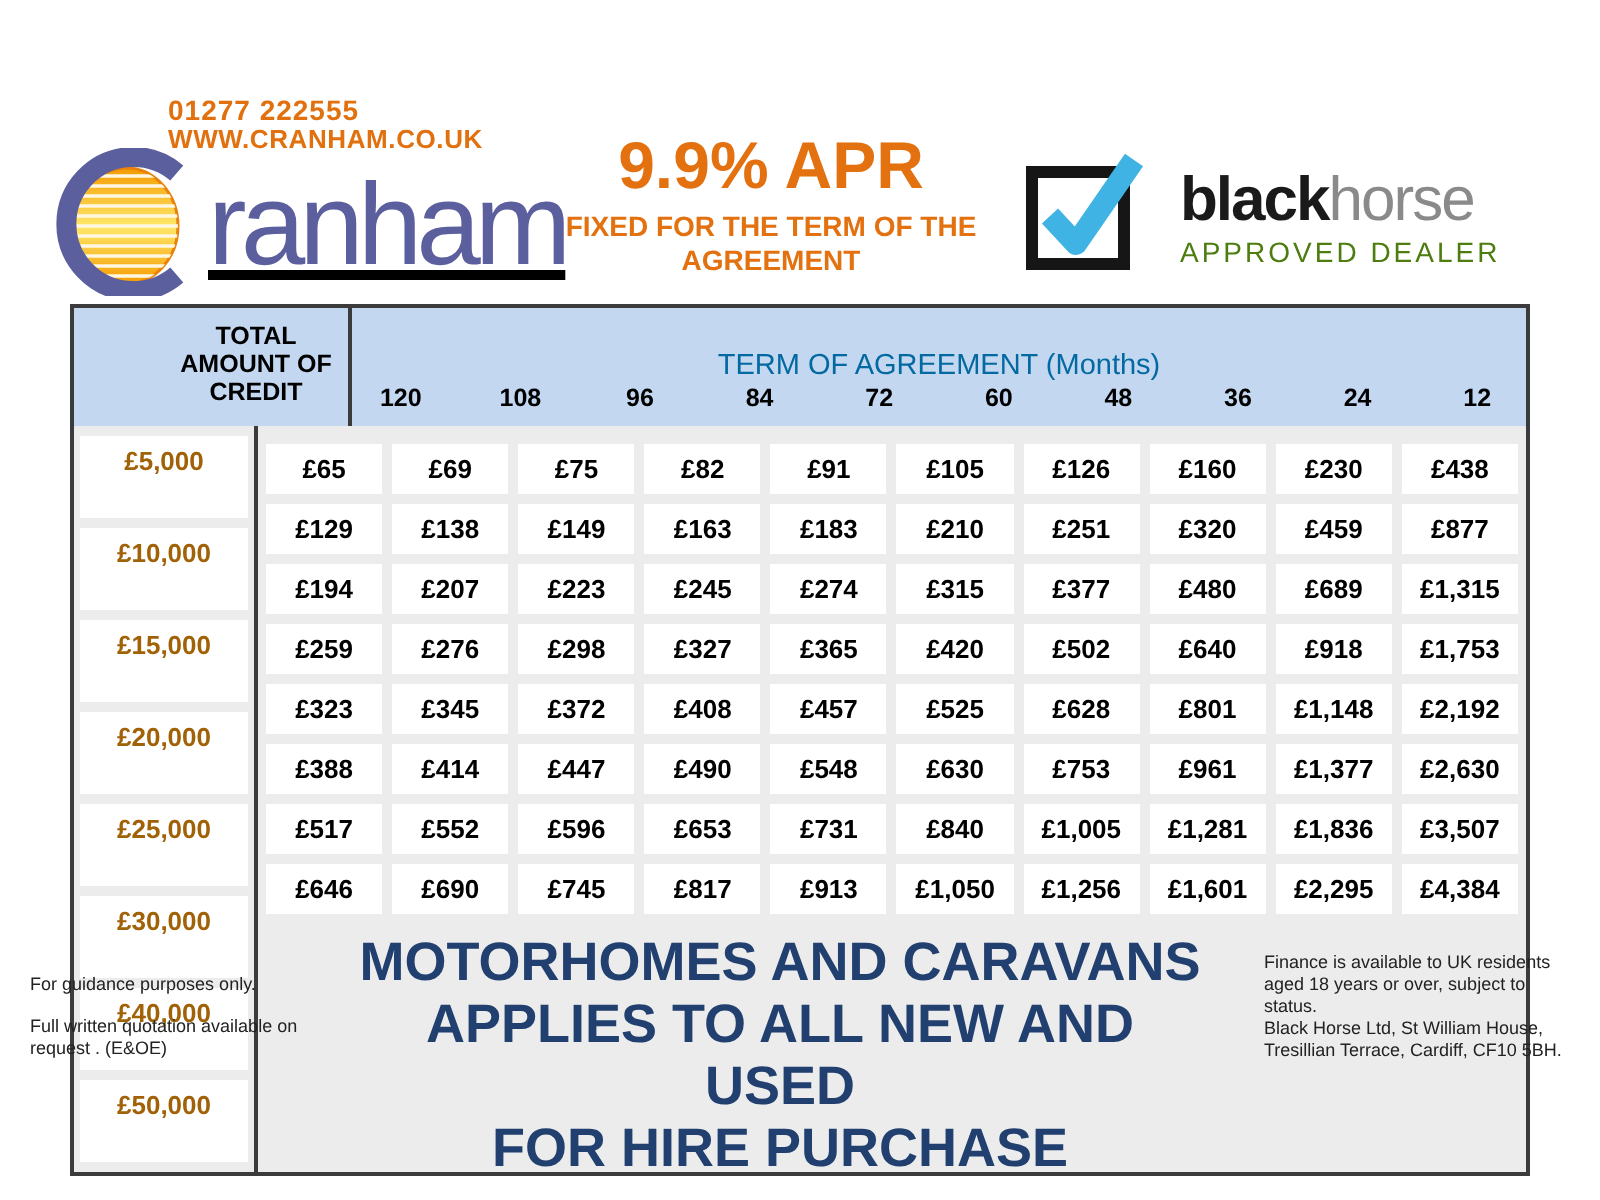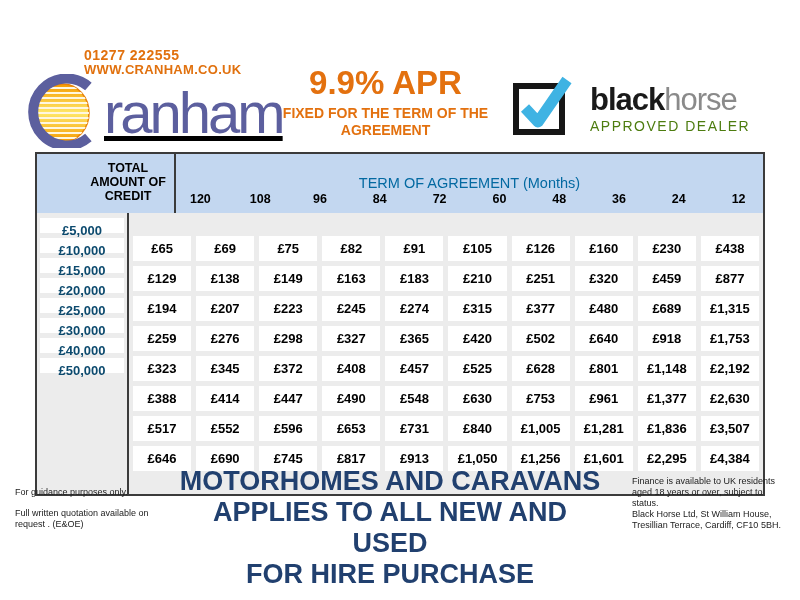--- a/index.html
+++ b/index.html
@@ -42,26 +42,26 @@
   .term-title{height:34px;text-align:center;font-size:14.5px;font-weight:normal;color:#0369a1;padding-top:21px;box-sizing:border-box;}
   .months-row{display:grid;grid-template-columns:repeat(10,1fr);gap:19px;padding:0 4px;height:25px;}
   .month-cell{text-align:center;font-size:12.5px;font-weight:bold;color:#000;line-height:22px;}
   .tbody{display:flex;background:#ececec;}
   .credit-col{
     width:92px;flex:0 0 92px;border-right:2px solid #3b3b3b;
     display:flex;flex-direction:column;gap:5px;padding:5px 3px;box-sizing:border-box;
     background:#ececec;
   }
   .credit-cell{
-    height:15px;background:#ffffff;text-align:center;
-    font-size:13px;font-weight:bold;color:#0c4a6e;line-height:25px;
+    height:41px;background:#ffffff;text-align:center;
+    font-size:13px;font-weight:bold;color:#a16207;line-height:25px;
   }
   .value-grid{
     flex:1;display:grid;grid-template-columns:repeat(10,1fr);grid-auto-rows:25px;
-    gap:5px;padding:23px 4px;background:#ececec;
+    gap:5px;padding:9px 4px;background:#ececec;
   }
   .value-cell{
     background:#ffffff;text-align:center;font-size:13px;font-weight:bold;
     color:#000;line-height:25px;white-space:nowrap;
   }
   
   .guidance{position:absolute;left:15px;top:487px;width:152px;font-size:9px;color:#222;line-height:11px;}
   .guidance p{margin:0 0 10px 0;}
   .headline{
     position:absolute;left:172px;top:466px;width:436px;text-align:center;

